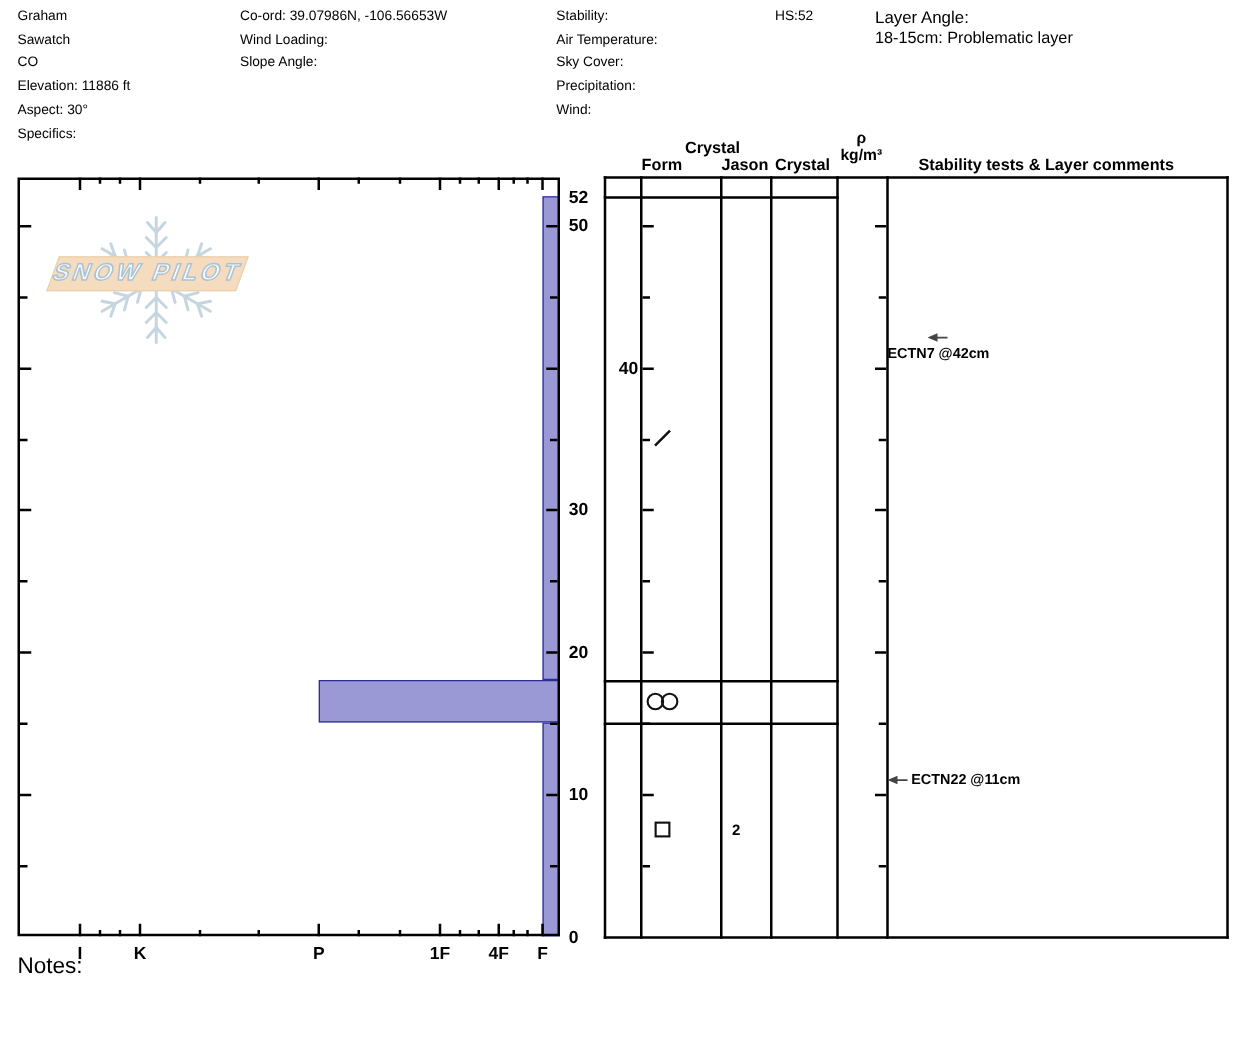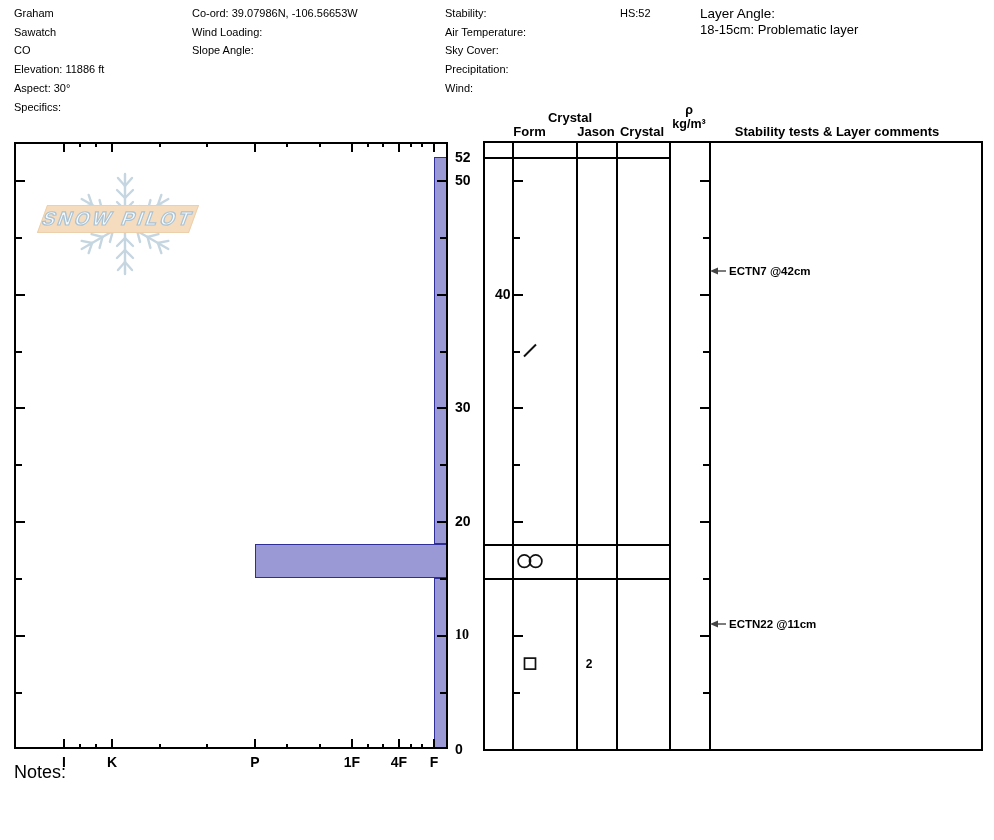--- a/index.html
+++ b/index.html
@@ -172,39 +172,39 @@
     <div style="position: absolute; left: 97px; top: 754px; font-weight: bold; font-size: 14px; width: 30px; text-align: center;">K</div>
     <div style="position: absolute; left: 240px; top: 754px; font-weight: bold; font-size: 14px; width: 30px; text-align: center;">P</div>
     <div style="position: absolute; left: 337px; top: 754px; font-weight: bold; font-size: 14px; width: 30px; text-align: center;">1F</div>
     <div style="position: absolute; left: 384px; top: 754px; font-weight: bold; font-size: 14px; width: 30px; text-align: center;">4F</div>
     <div style="position: absolute; left: 419px; top: 754px; font-weight: bold; font-size: 14px; width: 30px; text-align: center;">F</div>
     <div style="position: absolute; left: 455px; top: 149px; font-weight: bold; font-size: 14px;">52</div>
     <div style="position: absolute; left: 455px; top: 171.769px; font-weight: bold; font-size: 14px;">50</div>
     <div style="position: absolute; left: 455px; top: 285.615px; font-weight: bold; font-size: 14px; margin-left: 40px;">40</div>
     <div style="position: absolute; left: 455px; top: 399.462px; font-weight: bold; font-size: 14px;">30</div>
     <div style="position: absolute; left: 455px; top: 513.308px; font-weight: bold; font-size: 14px;">20</div>
-    <div style="position: absolute; left: 455px; top: 627.154px; font-weight: bold; font-size: 14px; font-family: Liberation Serif, serif;">10</div>
+    <div style="position: absolute; left: 455px; top: 627.154px; font-weight: bold; font-size: 14px;">10</div>
     <div style="position: absolute; left: 455px; top: 741px; font-weight: bold; font-size: 14px;">0</div>
   </div>
 <div id="tablelines">
     <div style="position: absolute; left: 483px; top: 141px; width: 2px; height: 610px; background: rgb(0, 0, 0);"></div>
     <div style="position: absolute; left: 512px; top: 141px; width: 2px; height: 610px; background: rgb(0, 0, 0);"></div>
     <div style="position: absolute; left: 576px; top: 141px; width: 2px; height: 610px; background: rgb(0, 0, 0);"></div>
     <div style="position: absolute; left: 616px; top: 141px; width: 2px; height: 610px; background: rgb(0, 0, 0);"></div>
     <div style="position: absolute; left: 669px; top: 141px; width: 2px; height: 610px; background: rgb(0, 0, 0);"></div>
     <div style="position: absolute; left: 709px; top: 141px; width: 2px; height: 610px; background: rgb(0, 0, 0);"></div>
     <div style="position: absolute; left: 981px; top: 141px; width: 2px; height: 610px; background: rgb(0, 0, 0);"></div>
     <div style="position: absolute; left: 483px; top: 141px; width: 500px; height: 2px; background: rgb(0, 0, 0);"></div>
     <div style="position: absolute; left: 483px; top: 749px; width: 500px; height: 2px; background: rgb(0, 0, 0);"></div>
     <div style="position: absolute; left: 483px; top: 157px; width: 188px; height: 2px; background: rgb(0, 0, 0);"></div>
     <div style="position: absolute; left: 483px; top: 544.077px; width: 188px; height: 2px; background: rgb(0, 0, 0);"></div>
     <div style="position: absolute; left: 483px; top: 578.231px; width: 188px; height: 2px; background: rgb(0, 0, 0);"></div>
   </div>
 <div id="annos">
-    <div class="anno" style="position: absolute; left: 710px; top: 264.846px; display: flex; align-items: center; gap: 2px; z-index: 7;">
+    <div class="anno" style="position: absolute; left: 710px; top: 264.846px; display: flex; align-items: center; gap: 2px; z-index: 7; flex-direction: column;">
       <svg width="17" height="10">
         <line x1="16" y1="5" x2="5" y2="5" stroke="#444" stroke-width="1.4"></line>
         <polygon points="0,5 8,1.6 8,8.4" fill="#444"></polygon>
       </svg>
       <span>ECTN7 @42cm</span>
     </div>
     <div class="anno" style="position: absolute; left: 710px; top: 617.769px; display: flex; align-items: center; gap: 2px; z-index: 7;">
       <svg width="17" height="10">
         <line x1="16" y1="5" x2="5" y2="5" stroke="#444" stroke-width="1.4"></line>
         <polygon points="0,5 8,1.6 8,8.4" fill="#444"></polygon>

